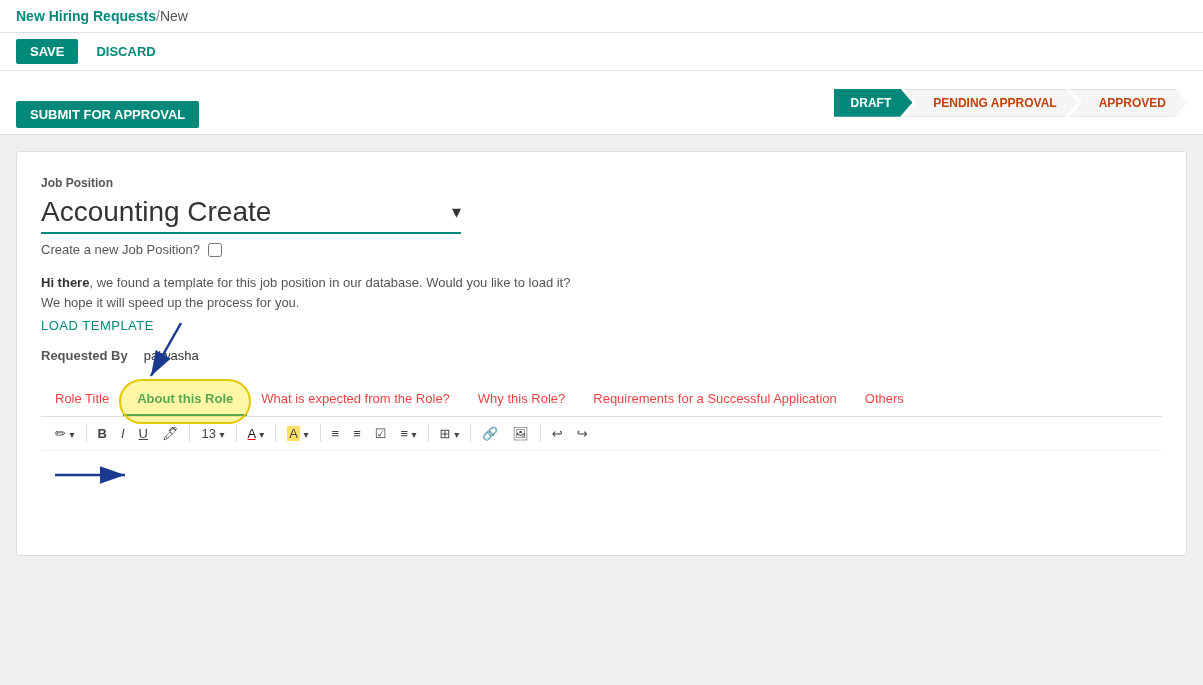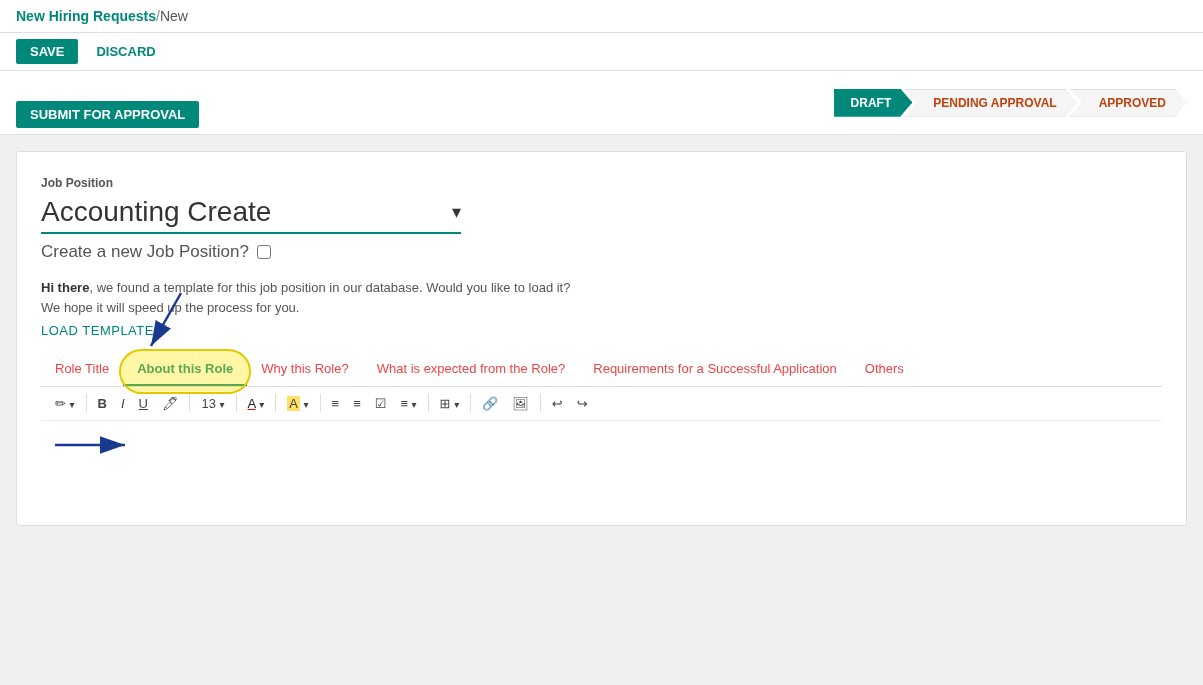--- a/index.html
+++ b/index.html
@@ -141,21 +141,21 @@
       color: #333;
       cursor: pointer;
     }
     .create-new-row {
       display: flex;
       align-items: center;
       gap: 8px;
       margin-bottom: 16px;
     }
     .create-new-label {
-      font-size: 17px;
+      font-size: 13px;
       color: #555;
     }
     .checkbox-input {
       width: 14px;
       height: 14px;
       cursor: pointer;
     }
 
     .template-hint {
       background: #fff;
@@ -312,20 +312,27 @@
     </div>
 
     <div class="template-hint">
       <div>
         <strong>Hi there</strong><span>, we found a template for this job position in our database. Would you like to load it?</span>
       </div>
       <div>We hope it will speed up the process for you.</div>
       <a class="load-template-link">LOAD TEMPLATE</a>
     </div>
 
+    <div class="annotation-container">
+
+      <div class="requested-by-row">
+        <span class="requested-by-label">Requested By</span>
+        <span class="requested-by-value">palwasha</span>
+      </div>
+    </div>
 
     <div style="position:relative;">
 
       <svg width="80" height="65" style="position:absolute;left:90px;top:-65px;pointer-events:none;z-index:5;">
         <defs>
           <marker id="arrowhead" markerWidth="10" markerHeight="7" refX="10" refY="3.5" orient="auto">
             <polygon points="0 0, 10 3.5, 0 7" fill="#1a3a8f"></polygon>
           </marker>
         </defs>
         <line x1="50" y1="5" x2="20" y2="58" stroke="#1a3a8f" stroke-width="2.5" marker-end="url(#arrowhead)"></line>
@@ -335,24 +342,24 @@
         <div class="tab-item">
           <span>Role Title</span>
         </div>
         <div style="position:relative; display:inline-flex; align-items:center;">
           <div class="tab-circle"></div>
           <div class="tab-item active" style="font-weight:600;color:#00897b;">
             <span>About this Role</span>
           </div>
         </div>
         <div class="tab-item">
+          <span>What is expected from the Role?</span>
+        </div>
+        <div class="tab-item">
           <span>Why this Role?</span>
-        </div>
-        <div class="tab-item">
-          <span>What is expected from the Role?</span>
         </div>
         <div class="tab-item">
           <span>Requirements for a Successful Application</span>
         </div>
         <div class="tab-item">
           <span>Others</span>
         </div>
       </div>
     </div>
 

